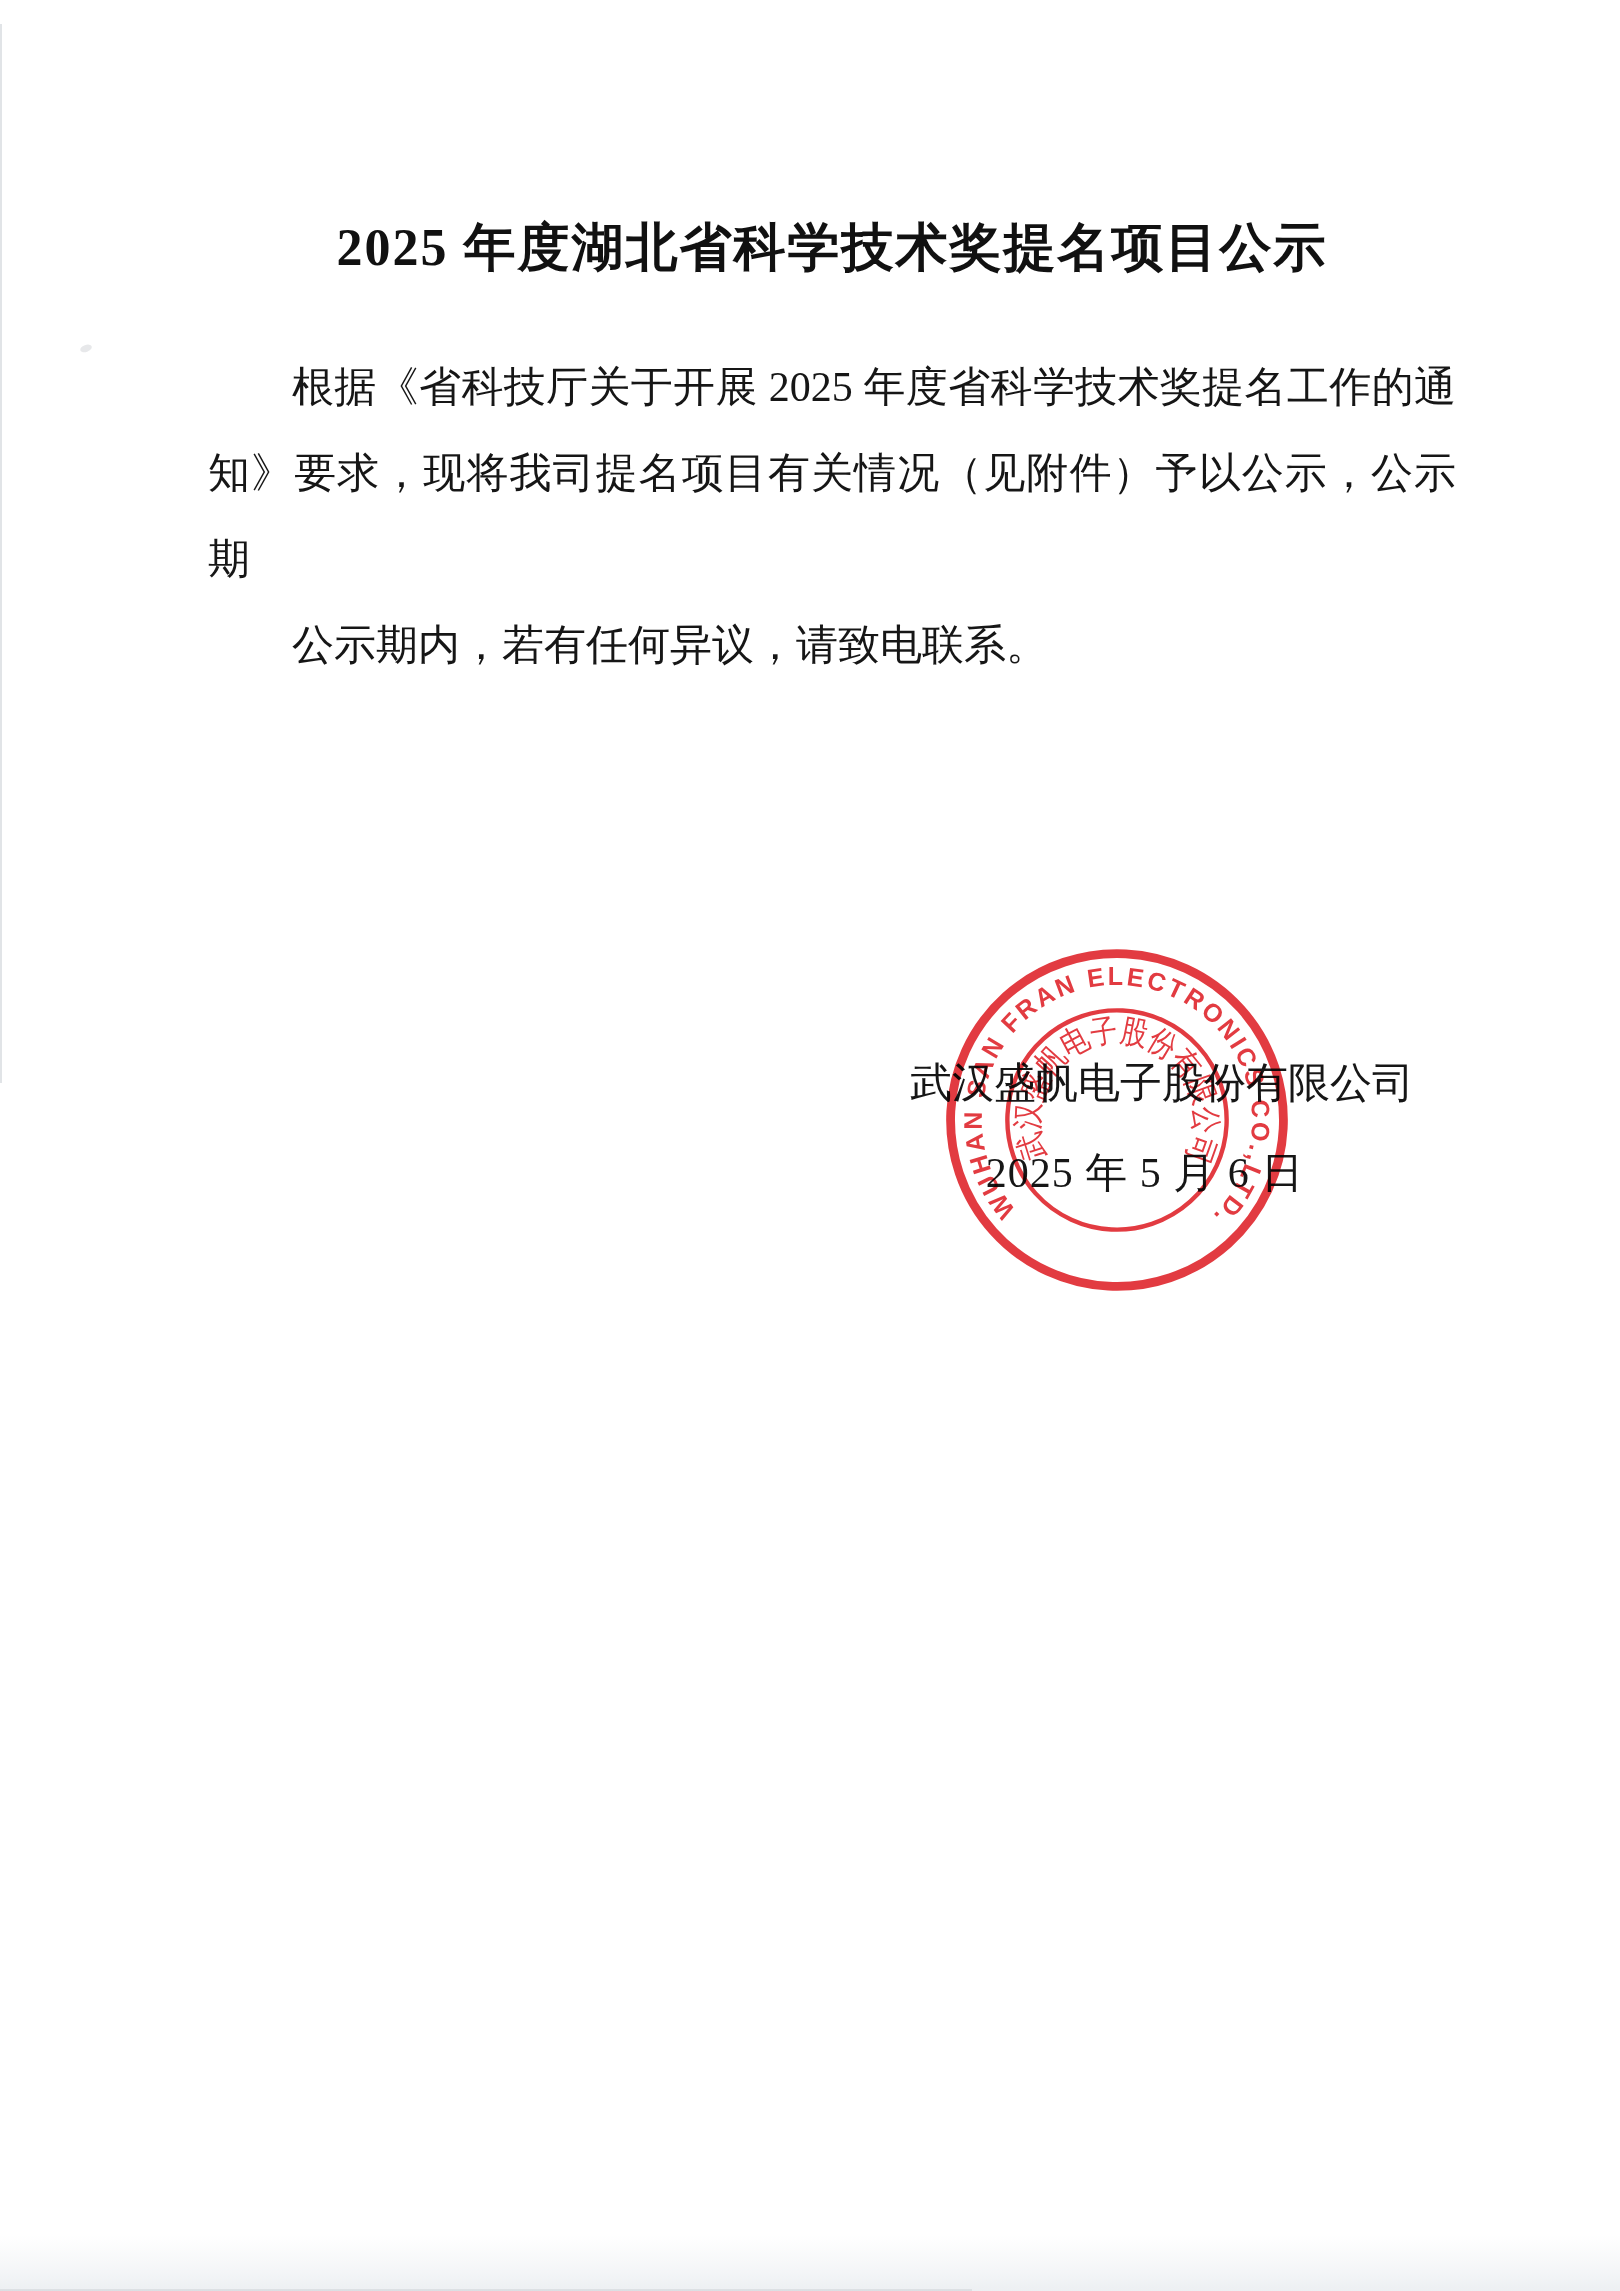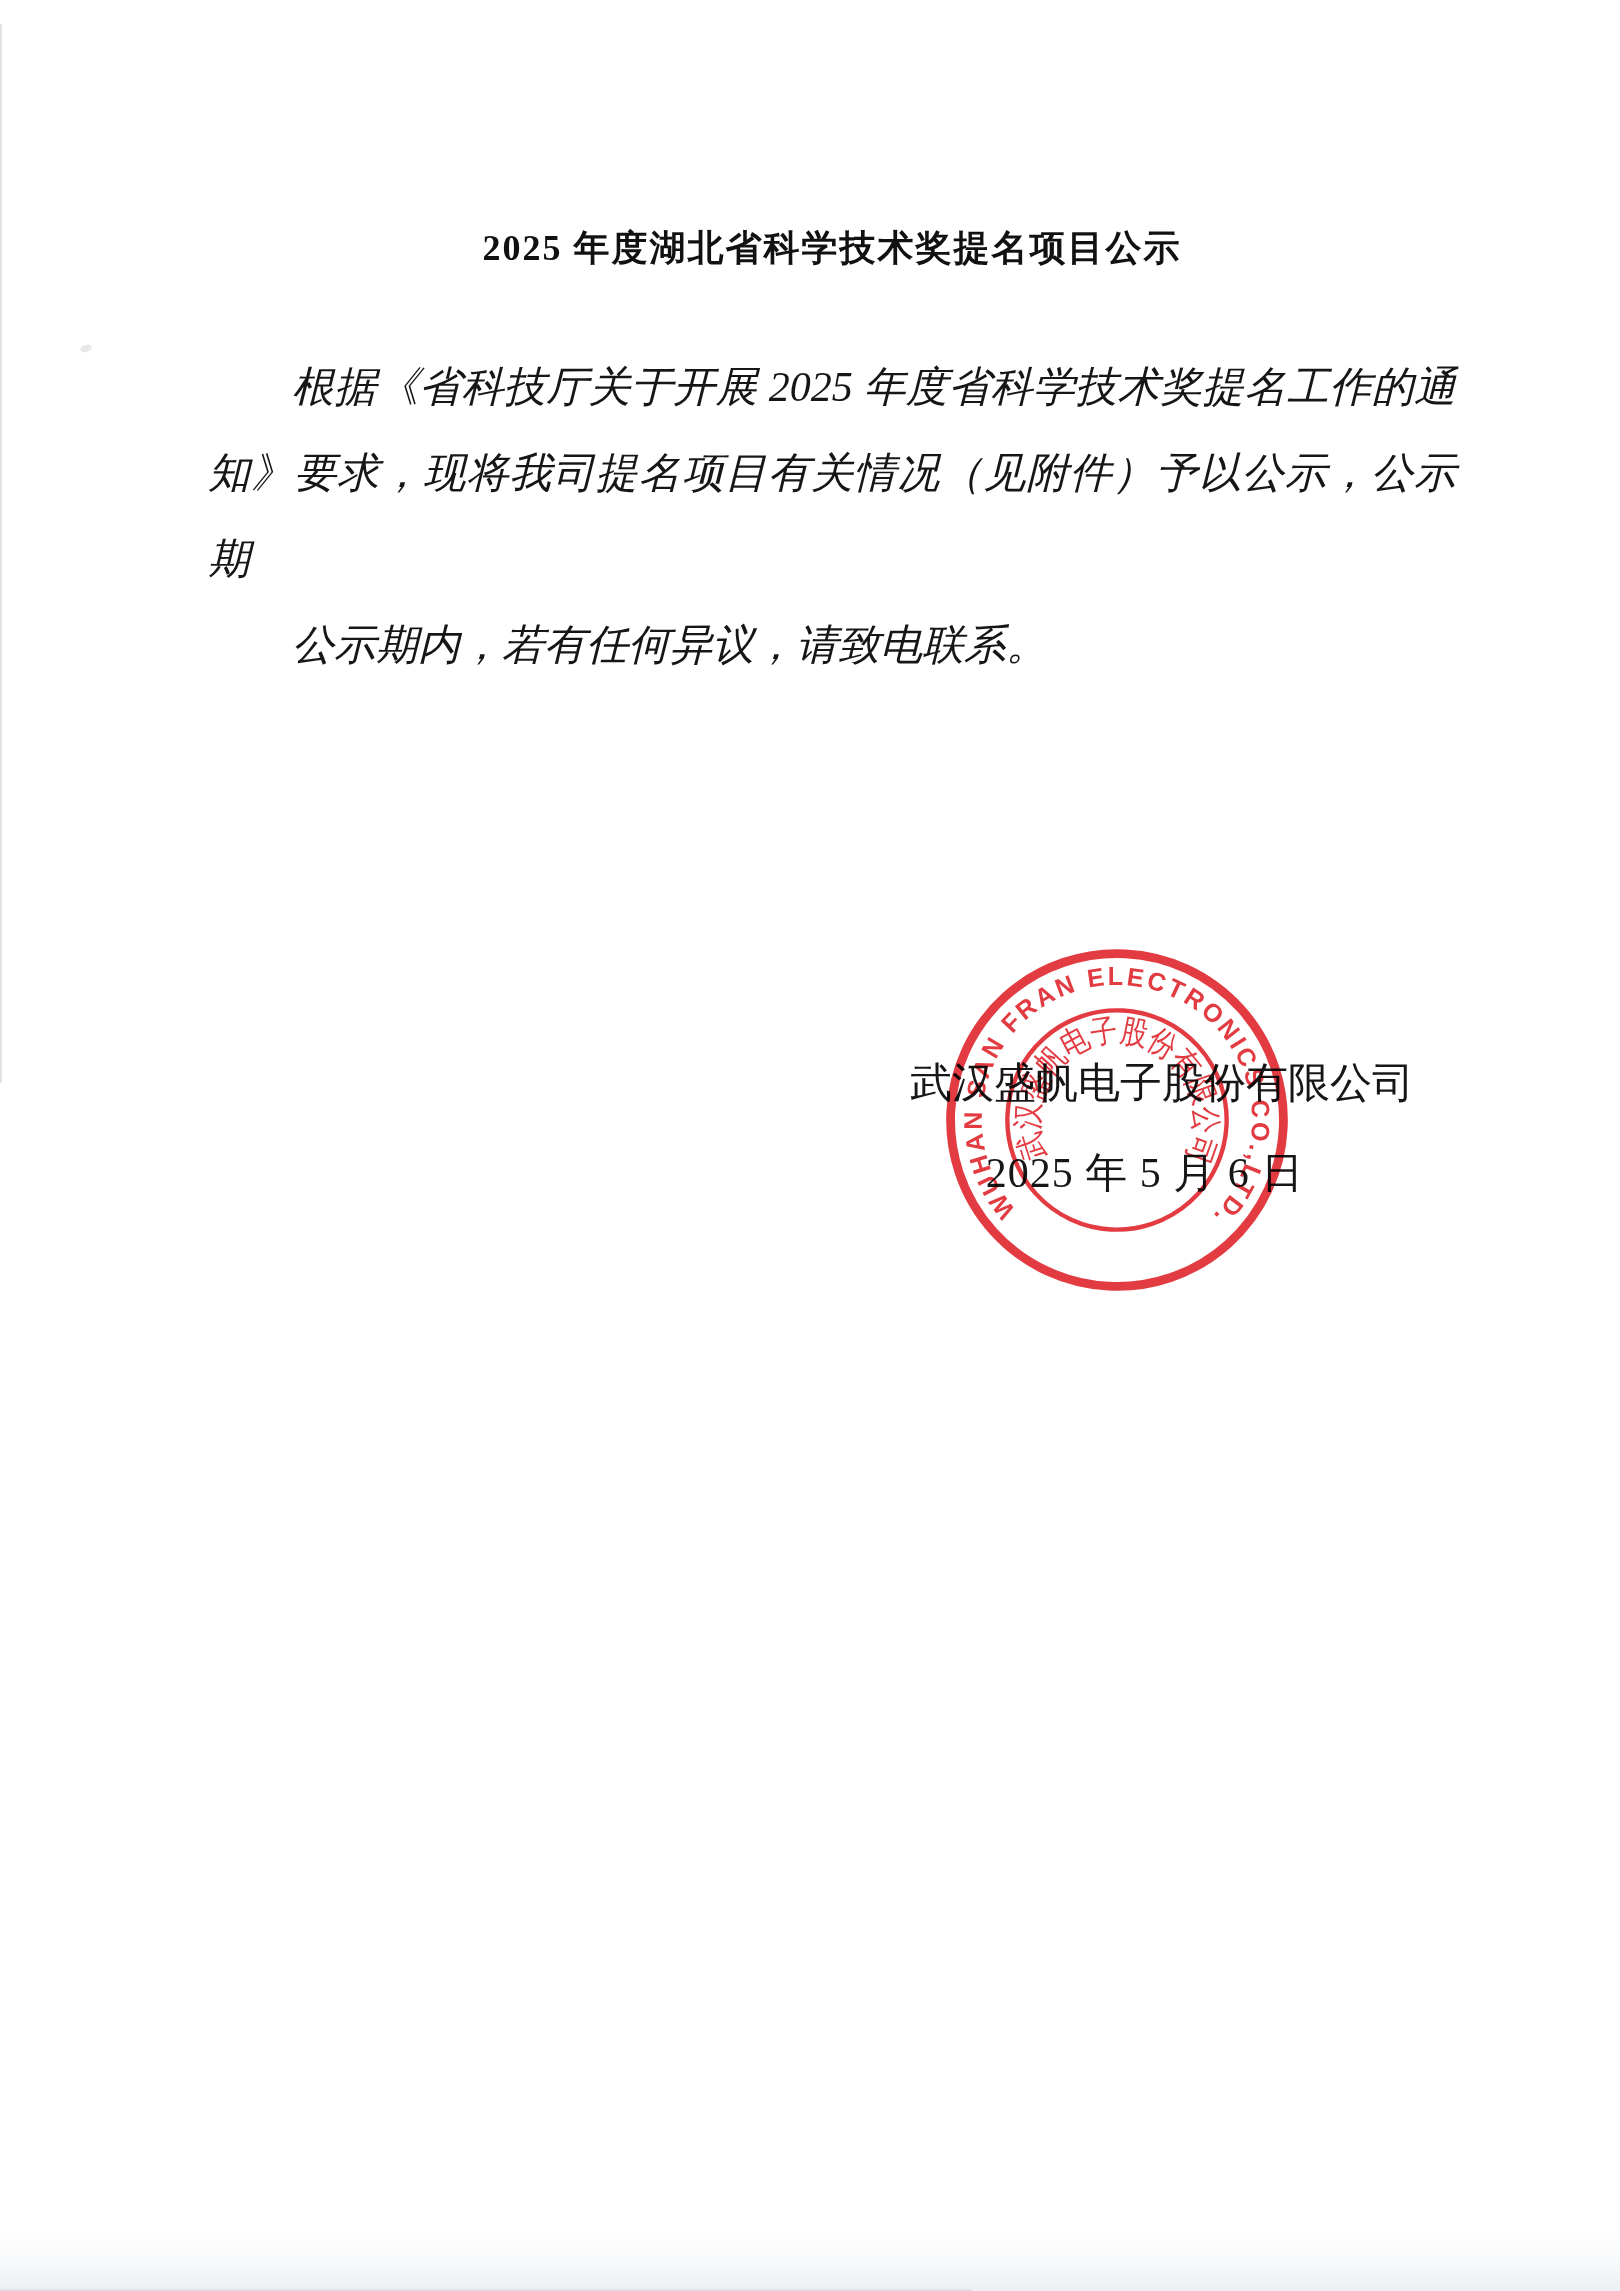--- a/index.html
+++ b/index.html
@@ -10,37 +10,36 @@
     overflow: hidden;
     font-family: "Liberation Serif", "DejaVu Serif", serif;
     color: #1a1a1a;
   }
   .page { position: absolute; inset: 0; }
 
   .title {
     position: absolute;
     left: 208px; width: 1248px; top: 205px;
     line-height: 86px;
-    font-size: 36px;
+    font-size: 52px;
     font-weight: 700;
     text-align: center;
     letter-spacing: 2px;
     color: #111;
   }
 
   .content {
     position: absolute;
     left: 208px; width: 1248px; top: 344px;
   }
   .line {
     line-height: 86px;
     font-size: 42px;
     white-space: nowrap;
     color: #161616;
-    font-style: italic;
   }
   .line.justify {
     white-space: normal;
     text-align: justify;
     text-align-last: justify;
   }
   .line.indent { text-indent: 84px; }
 
   .signature {
     position: absolute;

